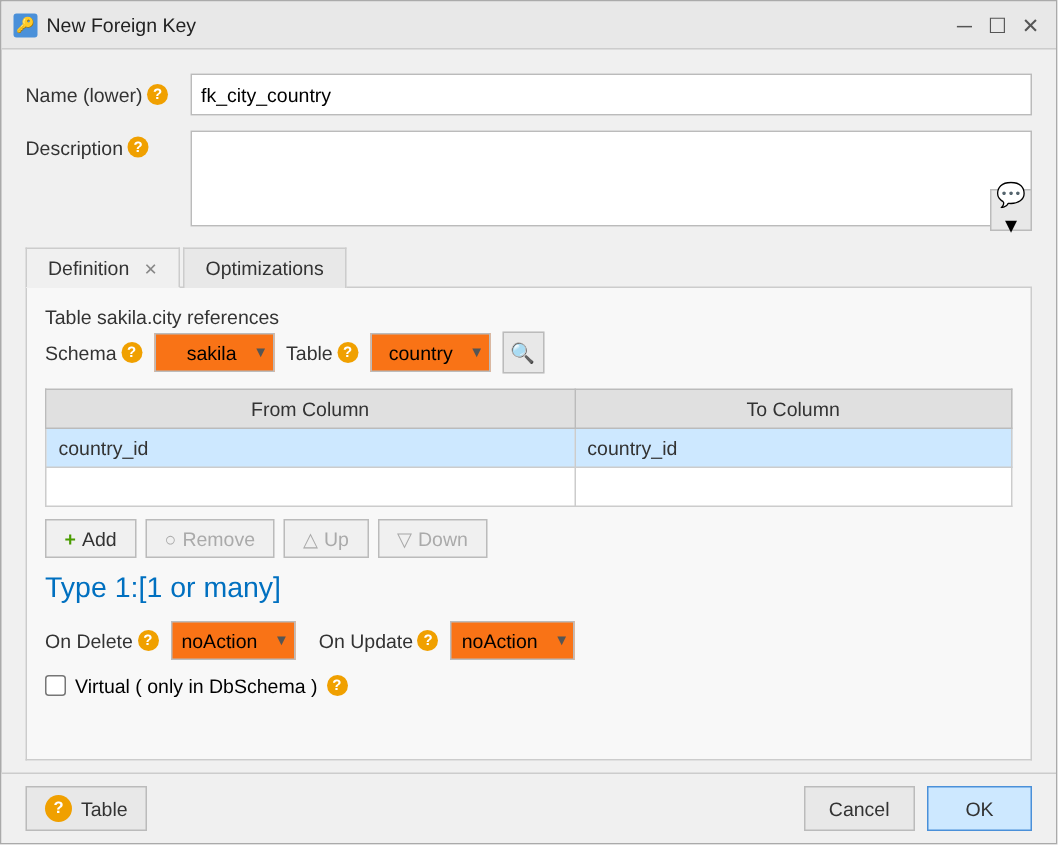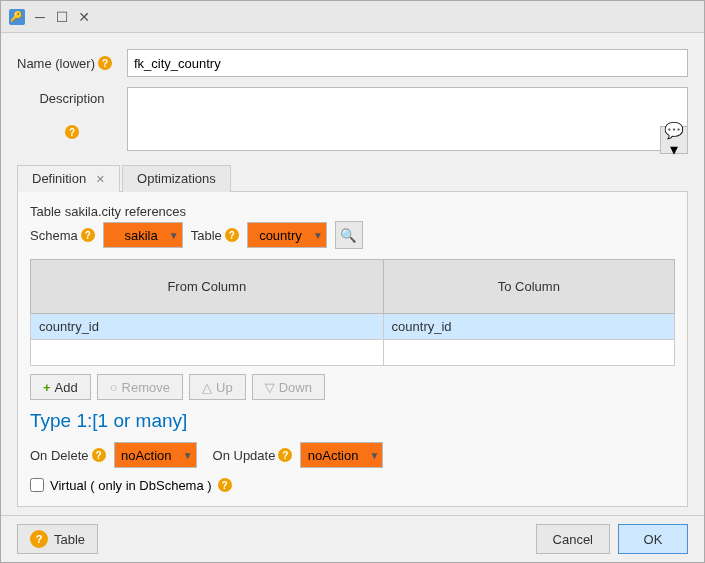--- a/index.html
+++ b/index.html
@@ -107,24 +107,23 @@
     }
     .description-row {
       display: flex;
       align-items: flex-start;
       margin-bottom: 10px;
     }
     .description-label {
       min-width: 110px;
       color: #333;
       display: flex;
-      align-items: center;
-      gap: 19px;
+      align-items: flex-start;
+      gap: 3px;
       padding-top: 4px;
-      flex-direction: column;
     }
     .description-area-wrap {
       flex: 1;
       position: relative;
     }
     .description-textarea {
       width: 100%;
       height: 64px;
       border: 1px solid #bbb;
       background: white;
@@ -239,21 +238,21 @@
     
     .col-table {
       width: 100%;
       border-collapse: collapse;
       margin-bottom: 8px;
       border: 1px solid #ccc;
     }
     .col-table th {
       background: #e0e0e0;
       border: 1px solid #bbb;
-      padding: 19px 8px;
+      padding: 5px 8px;
       text-align: center;
       font-weight: normal;
       color: #333;
     }
     .col-table td {
       border: 1px solid #ccc;
       padding: 5px 8px;
       background: white;
       color: #333;
     }
@@ -352,20 +351,21 @@
       font-weight: bold;
     }
   </style>
 </head>
 <body>
 
 <div class="window">
 
   <div class="titlebar">
     <div class="titlebar-icon">🔑</div>
+    <span class="titlebar-title">New Foreign Key</span>
     <div class="titlebar-controls">
       <button class="titlebar-btn">─</button>
       <button class="titlebar-btn">☐</button>
       <button class="titlebar-btn">✕</button>
     </div>
   </div>
 
   <div class="content">
 
     <div class="form-row">

